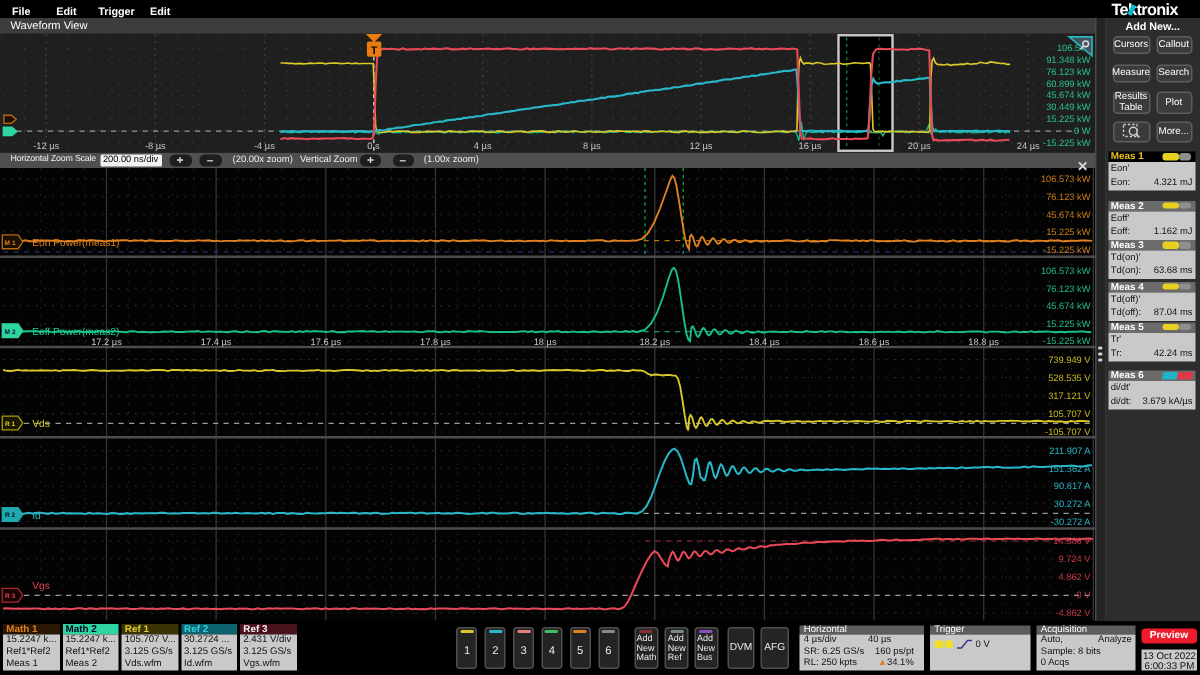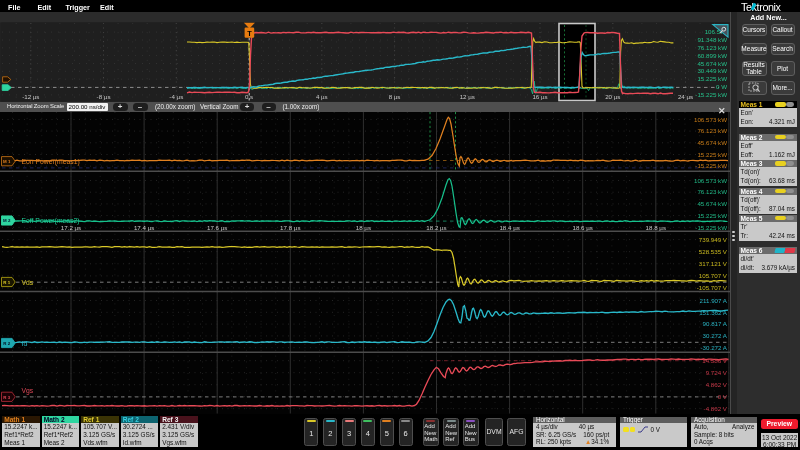--- a/index.html
+++ b/index.html
@@ -21,22 +21,23 @@
 .measb{position:absolute;background:#c9c9c9;color:#111;font-size:6.3px;line-height:9.4px;padding:0 2px}
 .sb{font-size:6.3px;color:#eee}
 
 </style></head><body>
 <div id="app">
 <div class="abs" style="left:0;top:0;width:800px;height:12px;background:#000"></div>
 <div class="abs menu" style="left:8px">File</div>
 <div class="abs menu" style="left:37.5px">Edit</div>
 <div class="abs menu" style="left:65.5px">Trigger</div>
 <div class="abs menu" style="left:100px">Edit</div>
-<div class="abs" style="left:741px;top:0.5px;color:#fff;font-size:10.8px;font-weight:normal;letter-spacing:-0.4px">Tek<span style="position:relative">t<span style="position:absolute;left:-5.0px;top:2.4px;width:2.5px;height:7.2px;background:#00bcd4;transform:rotate(25deg)"></span></span>ronix</div>
+<div class="abs" style="left:741px;top:0.5px;color:#fff;font-size:10.8px;font-weight:bold;letter-spacing:-0.4px">Tek<span style="position:relative">t<span style="position:absolute;left:-5.0px;top:2.4px;width:2.5px;height:7.2px;background:#00bcd4;transform:rotate(25deg)"></span></span>ronix</div>
 <div class="abs" style="left:0;top:12px;width:730px;height:402px;background:#2b2b2b"></div>
+<div class="abs" style="left:0;top:12px;width:730px;height:10.5px;background:#3d3d3d;color:#fff;font-size:7.4px;line-height:10.5px;padding-left:7px">Waveform View</div>
 <svg style="position:absolute;left:0;top:12px;width:730px;height:402px" viewBox="0 12 730 402" preserveAspectRatio="none">
       <g>
         <rect x="0" y="22.5" width="730" height="79" fill="#212121"></rect>
         <rect x="1.5" y="22.5" width="728" height="79" fill="#1f1f1f"></rect>
         <line x1="30.8" y1="23" x2="30.8" y2="101" stroke="#4e4e4e" stroke-width="0.8" stroke-dasharray="1 3.5"></line>
         <line x1="103.5" y1="23" x2="103.5" y2="101" stroke="#4e4e4e" stroke-width="0.8" stroke-dasharray="1 3.5"></line>
         <line x1="176.3" y1="23" x2="176.3" y2="101" stroke="#4e4e4e" stroke-width="0.8" stroke-dasharray="1 3.5"></line>
         <line x1="249.1" y1="23" x2="249.1" y2="101" stroke="#4e4e4e" stroke-width="0.8" stroke-dasharray="1 3.5"></line>
         <line x1="321.8" y1="23" x2="321.8" y2="101" stroke="#4e4e4e" stroke-width="0.8" stroke-dasharray="1 3.5"></line>
         <line x1="394.6" y1="23" x2="394.6" y2="101" stroke="#4e4e4e" stroke-width="0.8" stroke-dasharray="1 3.5"></line>

